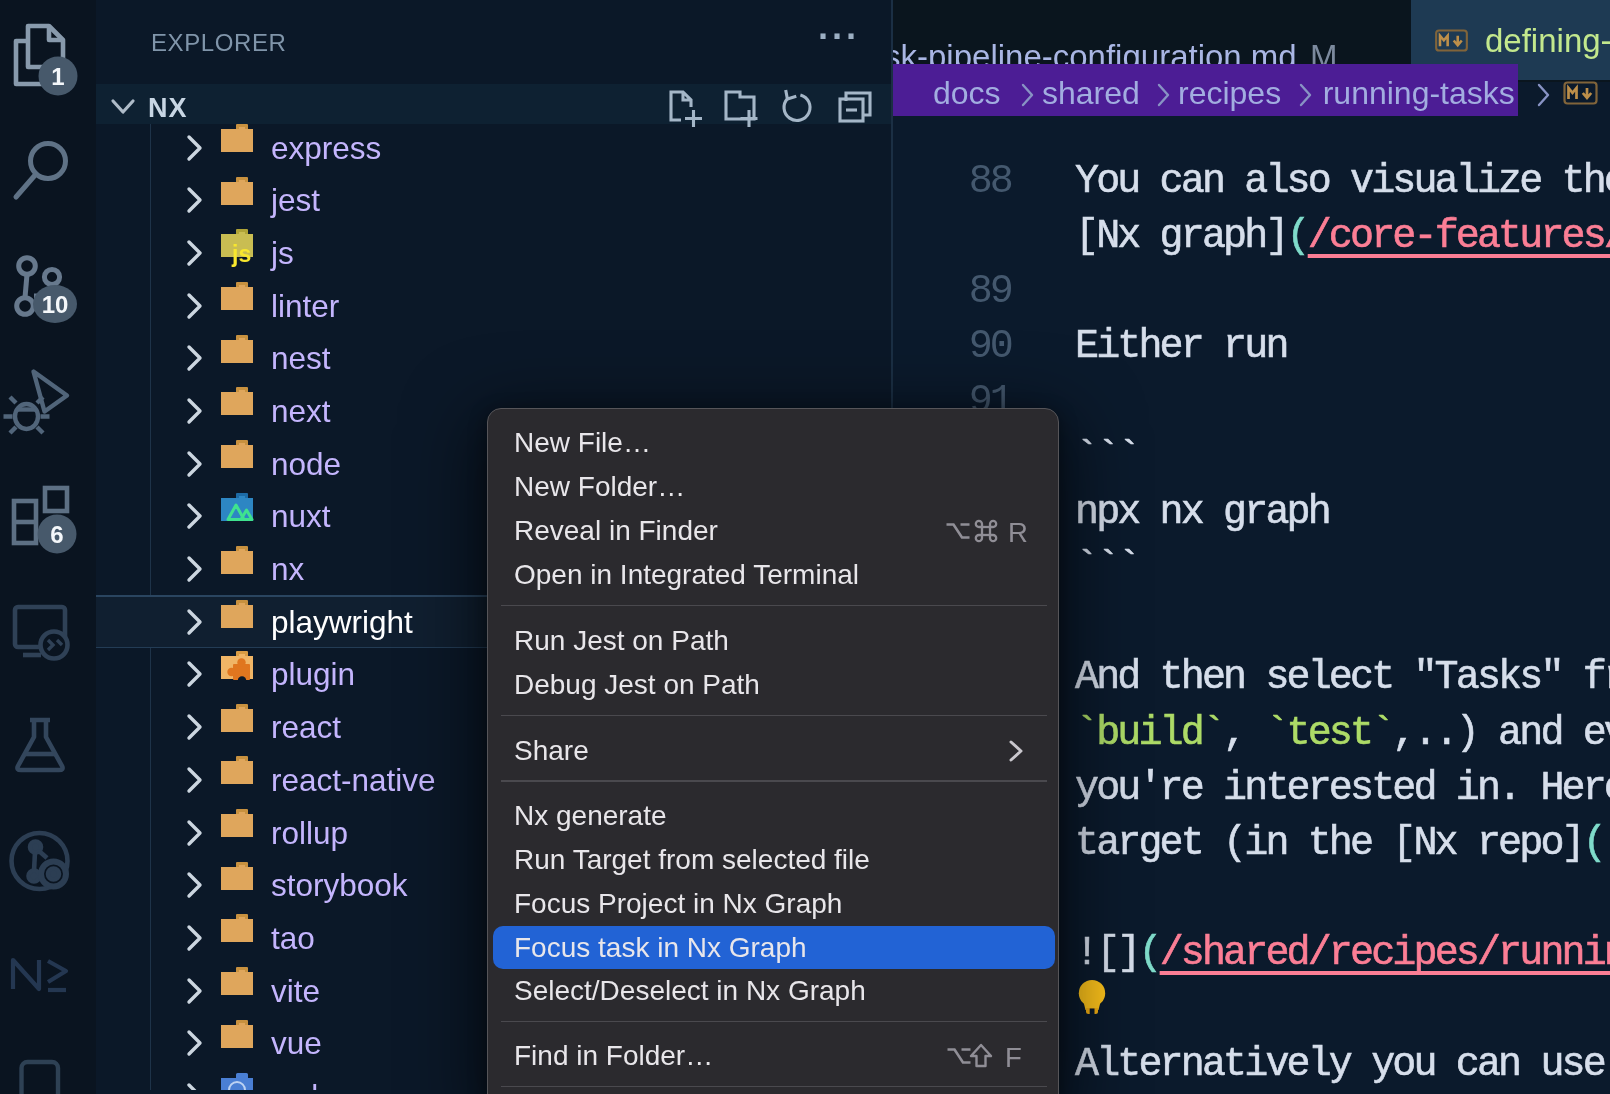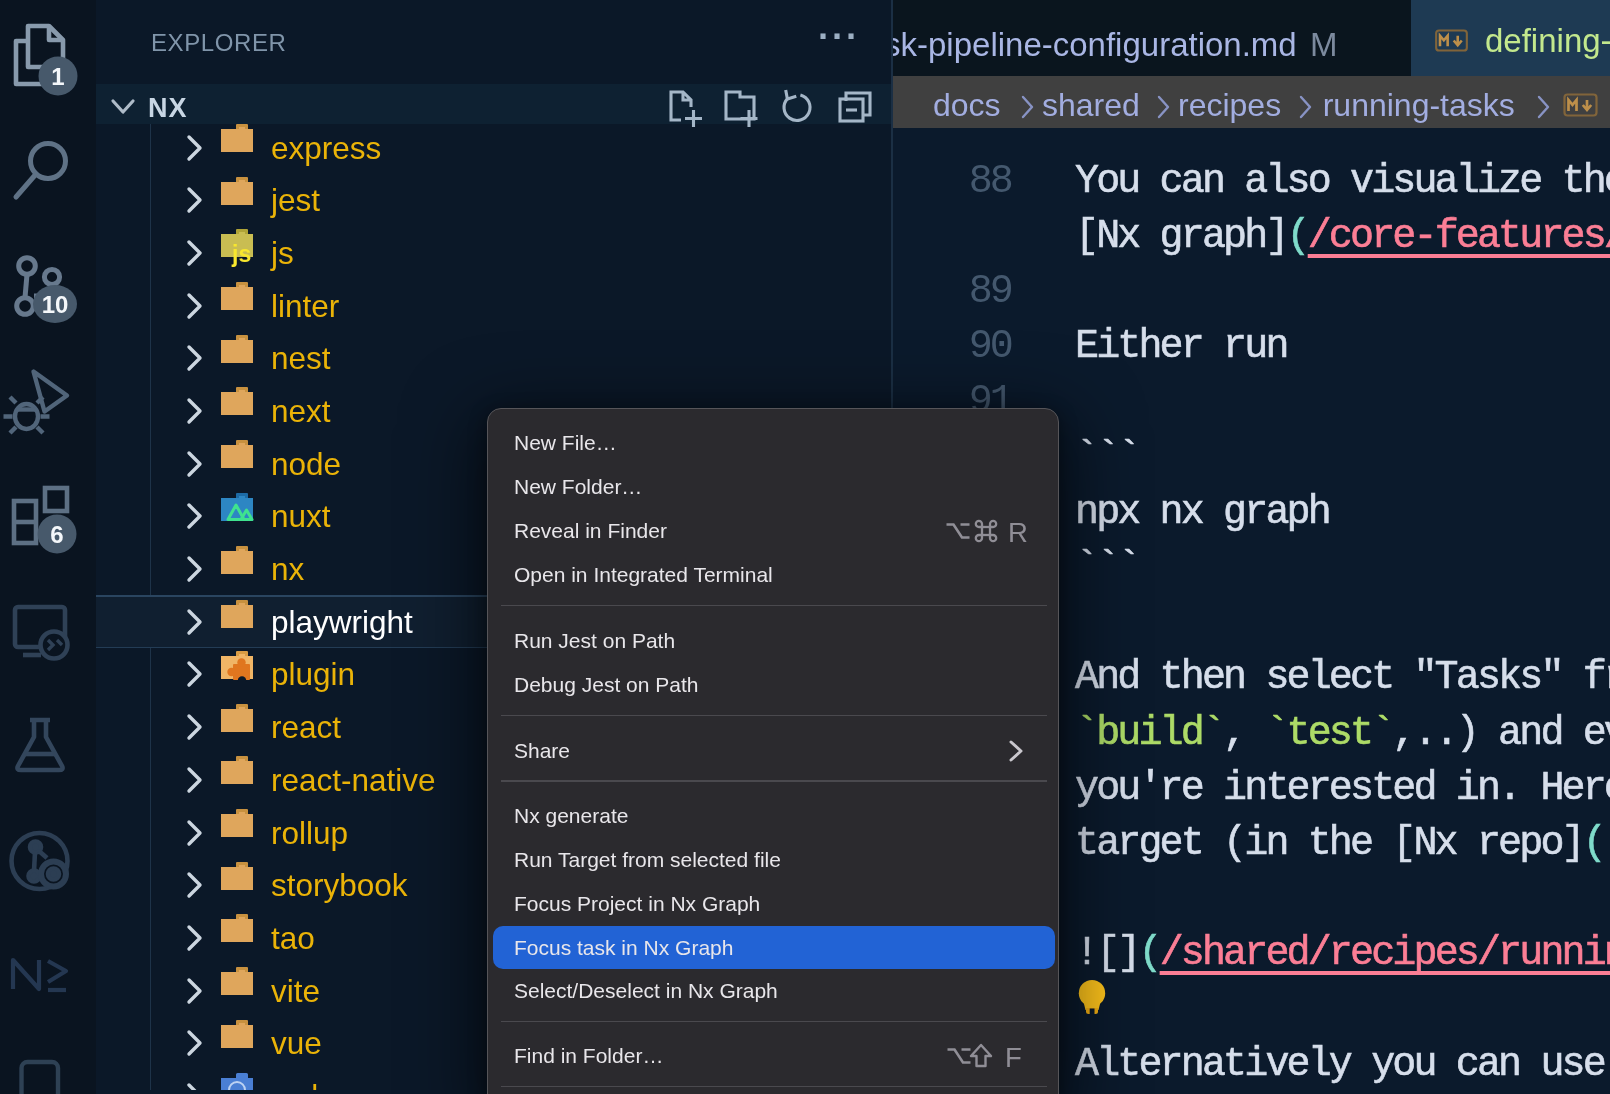--- a/index.html
+++ b/index.html
@@ -12,44 +12,44 @@
   #sidebar { left:96px; top:0; width:795px; height:1090px; background:#0b1828; overflow:hidden; }
   #sideborder { left:891px; top:0; width:2px; height:1094px; background:#1b2f44; }
   #editor { left:893px; top:0; width:717px; height:1094px; background:#0b1a2c; overflow:hidden; }
 
   
   #explorer-title { left:55px; top:29px; font-size:24px; letter-spacing:0.6px; color:#8095aa; }
   #dots { left:722px; top:16px; color:#9cafc3; font-size:36px; letter-spacing:2px; font-weight:bold; }
   #nx-header { left:0px; top:84px; width:795px; height:40px; background:#0e2132; }
   #nx-label { left:52px; top:93px; font-size:27px; font-weight:bold; color:#c8d6e4; letter-spacing:1px; }
   .tree-row { left:0; width:795px; height:53px; }
-  .tree-row .label { position:absolute; left:175px; top:50%; transform:translateY(-50%); font-size:31.5px; color:#eab308; white-space:pre; }
+  .tree-row .label { position:absolute; left:175px; top:50%; transform:translateY(-50%); font-size:31.5px; color:#c4b5fd; white-space:pre; }
   #row-sel { background:#101f30; border-top:2px solid #2a4560; border-bottom:1px solid #233c55; }
   #row-sel .label { color:#ffffff; }
   #indent-guide { left:54px; top:124px; width:1px; height:970px; background:#1e3349; }
 
   
   #tabbar { left:0; top:0; width:717px; height:82px; background:#0a151e; }
-  #tab1 { left:0; top:4px; width:514px; height:80px; background:#0a151e; overflow:hidden; border-bottom:2px solid #bef264; }
+  #tab1 { left:0; top:16px; width:514px; height:80px; background:#0a151e; overflow:hidden; border-bottom:2px solid #bef264; }
   #tab1 .name { position:absolute; left:-9px; top:22px; font-size:33px; color:#a9b6e4; white-space:pre; }
   #tab1 .mod { position:absolute; left:417px; top:22px; font-size:33px; color:#7c8a9e; }
   #tab2 { left:518px; top:0; width:199px; height:80px; background:#1e3a53; overflow:hidden;padding-left:8px; }
-  #breadcrumbs { left:0; top:76px; width:717px; height:52px; background:#404040; }
+  #breadcrumbs { left:0; top:64px; width:625px; height:52px; background:#4c1d95; }
   .bc { position:absolute; top:11px; font-size:32px; color:#a2ade0; white-space:pre; }
 
   
   .codeline { position:absolute; height:55.2px; line-height:55.2px; font-family:"Liberation Mono", monospace; font-size:40px; letter-spacing:-2.85px; color:#d6deeb; white-space:pre; -webkit-text-stroke:0.6px currentColor; }
   .lnum { position:absolute; left:0px; width:118px; text-align:right; font-family:"Liberation Mono", monospace; font-size:40px; letter-spacing:-2.85px; color:#44586e; height:55.2px; line-height:55.2px;padding-left:44px; }
   .teal { color:#7fdbca; }
   .green { color:#addb67; }
   .pink { color:#fb7e95; text-decoration:underline; text-decoration-thickness:3.5px; text-underline-offset:7px; text-decoration-skip-ink:none; }
 
   
   #menu { left:487px; top:408px; width:572px; height:700px; background:#2b2a2e; border:1px solid #565559; border-radius:14px; box-shadow:0 18px 70px 12px rgba(0,0,0,0.55), 0 4px 18px rgba(0,0,0,0.4); }
-  .mi { position:absolute; left:26px; width:520px; height:44px; line-height:44px; font-size:21px; color:#e8e6ea; }
+  .mi { position:absolute; left:26px; width:520px; height:44px; line-height:44px; font-size:28px; color:#e8e6ea; }
   .msep { position:absolute; left:13px; width:546px; height:1.5px; background:#4a494e; }
   .mhl { position:absolute; left:5px; width:562px; height:43px; background:#2263d5; border-radius:10px; }
   .mshort { position:absolute; color:#908e96; font-size:27.5px; }
 </style>
 </head>
 <body>
   <div class="abs" id="activitybar">
     <svg class="abs" style="left:0;top:0" width="96" height="1094" viewBox="0 0 96 1094">
       <g fill="none" stroke="#889aac" stroke-width="4.6" stroke-linejoin="round">
         <path d="M16 43 L16 84 L44 84"></path>

